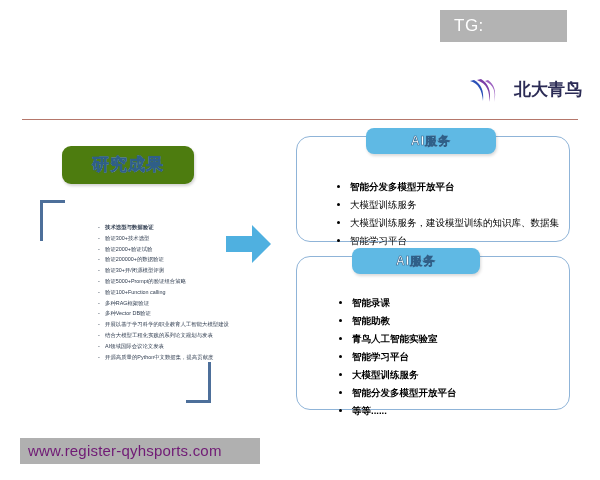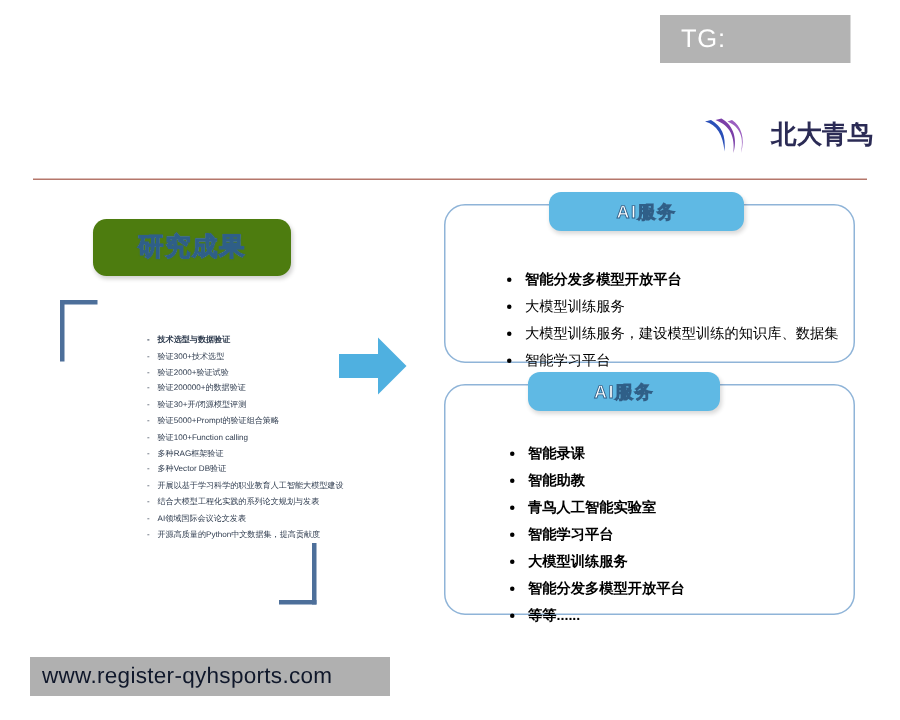--- a/index.html
+++ b/index.html
@@ -13,21 +13,21 @@
 
   
   .wm-top{
     position:absolute;top:10px;left:440px;width:127px;height:32px;
     background:#b3b3b3;color:#ffffff;
     font-size:17px;line-height:32px;letter-spacing:.5px;
     padding-left:14px;box-sizing:border-box;
   }
   .wm-bottom{
     position:absolute;left:20px;top:438px;width:240px;height:26px;
-    background:#b0b0b0;color:#0f172a;
+    background:#b0b0b0;color:#701a75;
     font-size:15px;line-height:26px;letter-spacing:.2px;
     padding-left:8px;box-sizing:border-box;white-space:nowrap;overflow:hidden;
   }
 
   
   .title{
     position:absolute;left:32px;top:82px;
     font-size:17px;color:#3b3b3b;letter-spacing:.5px;white-space:nowrap;
   }
   .divider{

